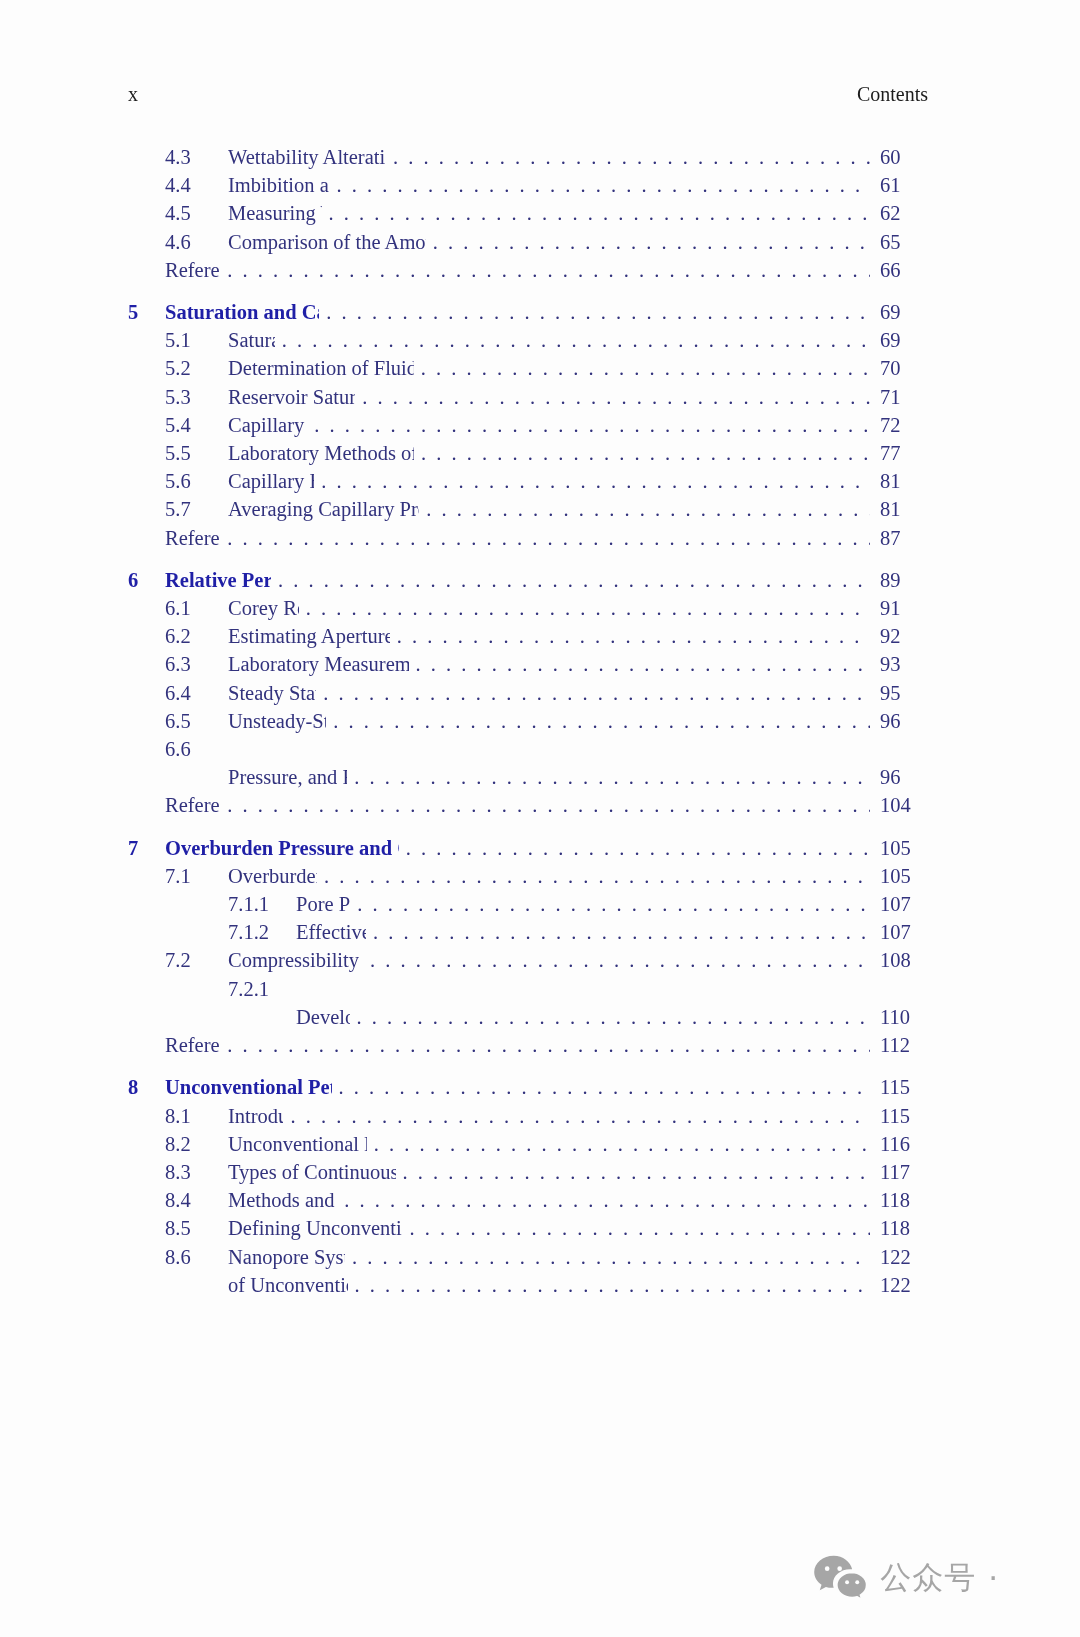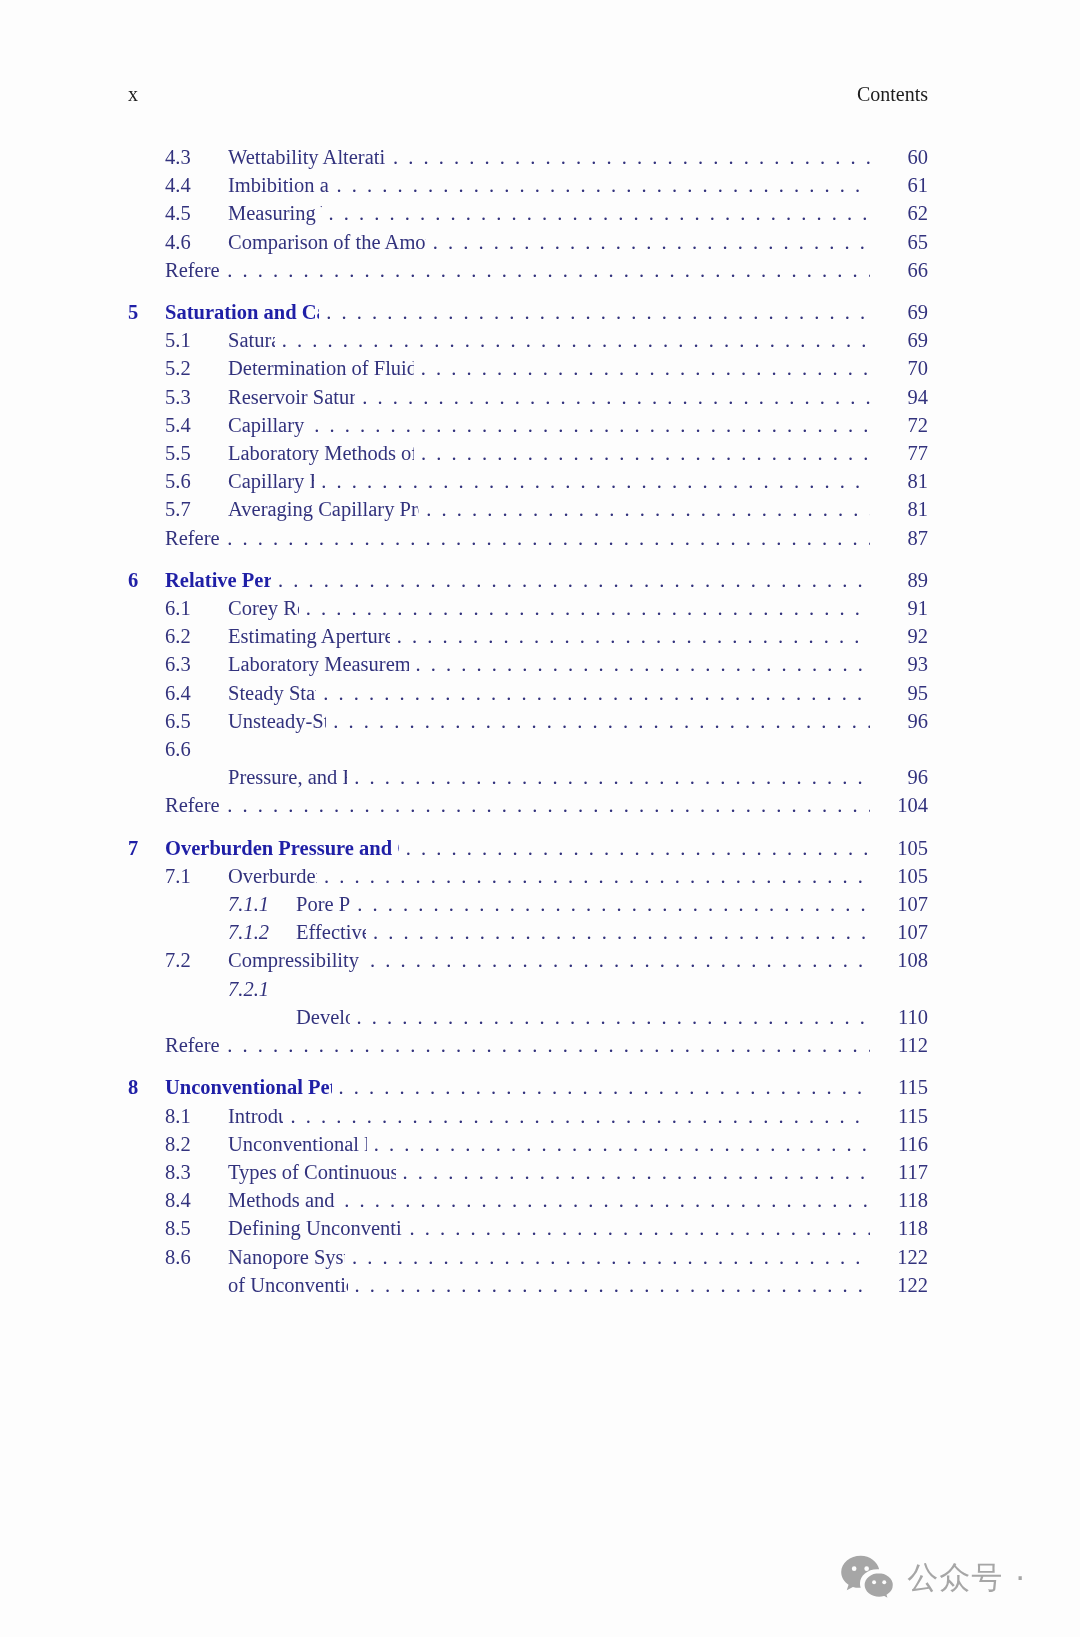--- a/index.html
+++ b/index.html
@@ -38,35 +38,35 @@
   .row .leader{
     flex:1 1 auto; overflow:hidden; white-space:nowrap;
     padding-left:7px; margin-right:10px;
     font-weight:normal; color:var(--text);
     min-width:0;
   }
   .row .leader::after{
     content:". . . . . . . . . . . . . . . . . . . . . . . . . . . . . . . . . . . . . . . . . . . . . . . . . . . . . . . . . . . . . . . . . . . . . .";
     letter-spacing:2.5px;
   }
-  .row .pg{flex:0 0 auto; min-width:48px; text-align:right;}
+  .row .pg{flex:0 0 auto; min-width:48px; text-align:left;}
   
   .row.chap{margin-top:14px; font-weight:bold; color:var(--chapter);}
   .row.chap .num{width:37px;}
   .row.chap .pg{color:var(--text); font-weight:normal;}
   .row.ref{padding-left:37px;}
   .row.l1{padding-left:37px;}
   .row.l1 .num{width:63px;}
   .row.l2{padding-left:100px;}
-  .row.l2 .num{width:68px;font-style:italic;}
+  .row.l2 .num{width:68px;}
   .row.c1{padding-left:100px;}
   .row.c2{padding-left:168px;}
   .watermark{
     position:absolute;
-    right:52px; bottom:34px;
+    right:79px; bottom:34px;
     display:flex; align-items:center; gap:10px;
     font-family:"DejaVu Sans", sans-serif;
     font-size:31px; color:var(--watermark);
     letter-spacing:1px;
   }
   .wicon{display:inline-flex; width:58px; height:50px;}
   .wicon svg{width:100%; height:100%;}
   .wm-sep{margin:0 2px;}
 </style>
 </head>
@@ -123,21 +123,21 @@
     <div class="row l1">
     <span class="num">5.2</span>
     <span class="title">Determination of Fluid Saturation from Rock Sample</span>
     <span class="leader"></span>
     <span class="pg">70</span>
   </div>
     <div class="row l1">
     <span class="num">5.3</span>
     <span class="title">Reservoir Saturation with Depth</span>
     <span class="leader"></span>
-    <span class="pg">94</span>
+    <span class="pg">71</span>
   </div>
     <div class="row l1">
     <span class="num">5.4</span>
     <span class="title">Capillary Pressure</span>
     <span class="leader"></span>
     <span class="pg">72</span>
   </div>
     <div class="row l1">
     <span class="num">5.5</span>
     <span class="title">Laboratory Methods of Measuring Capillary Pressure</span>

